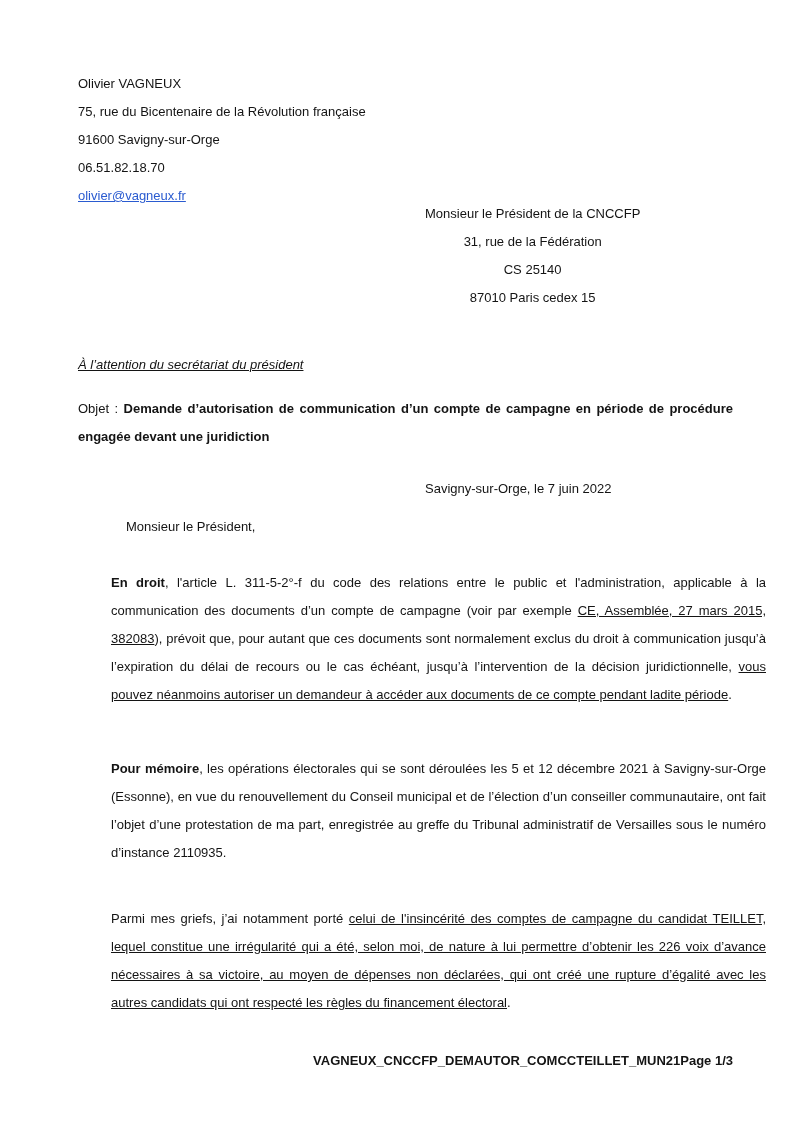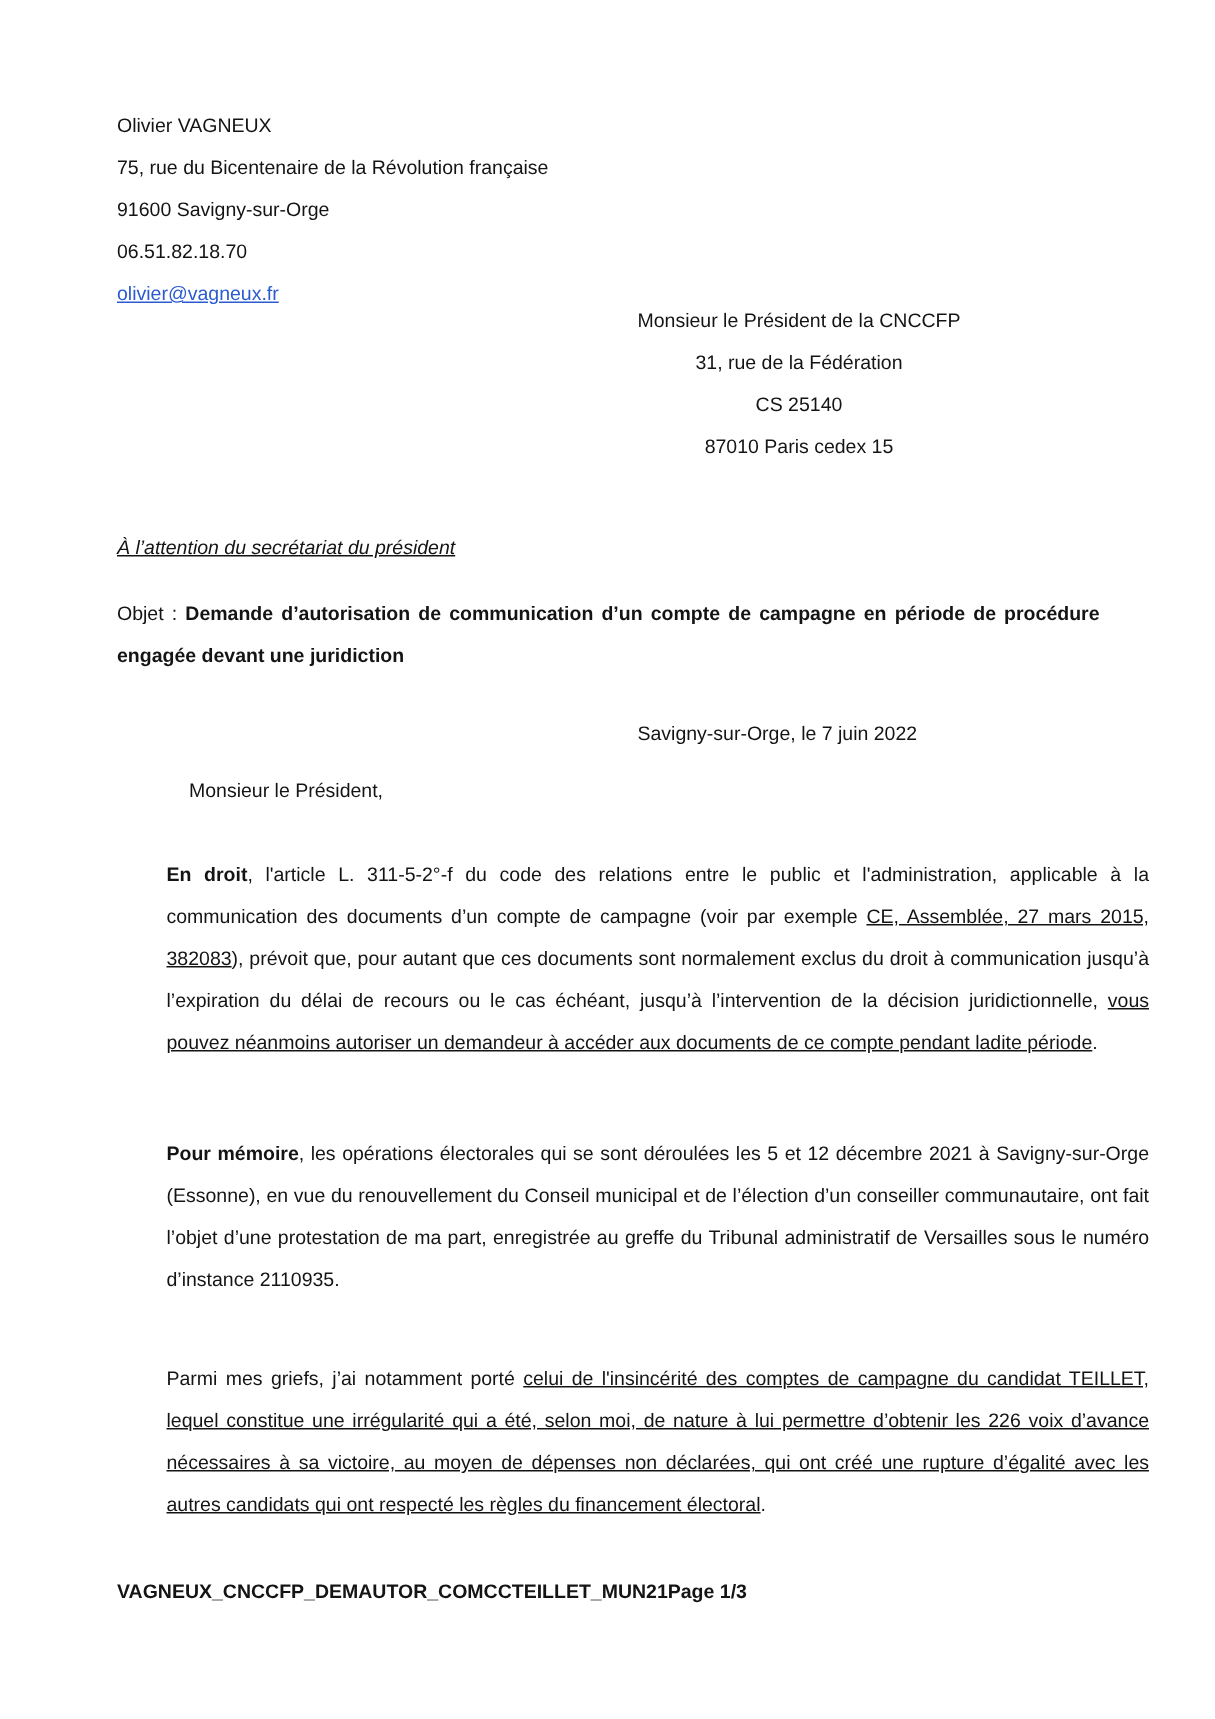--- a/index.html
+++ b/index.html
@@ -21,21 +21,21 @@
   .attention  { left: 78px;  top: 351px; font-style: italic; text-decoration: underline; }
   .subject    { left: 78px;  top: 395px; width: 655px; text-align: justify; }
   .dateline   { left: 425px; top: 475px; }
   .salutation { left: 126px; top: 513px; }
   .para       { left: 78px;  width: 655px; text-align: justify; margin-left: 33px; }
   .p1 { top: 569px; }
   .p2 { top: 755px; }
   .p3 { top: 905px; }
   .footer {
     left: 78px; top: 1047px; width: 655px;
-    display: flex; justify-content: flex-start;
+    display: flex; justify-content: flex-end;
     font-weight: bold;
   }
   a.link, .link {
     color: var(--link-blue, #2a5bd0);
     text-decoration: underline;
     cursor: pointer;
   }
   .seg-b  { font-weight: bold; }
   .seg-u  { text-decoration: underline; }
 </style>

